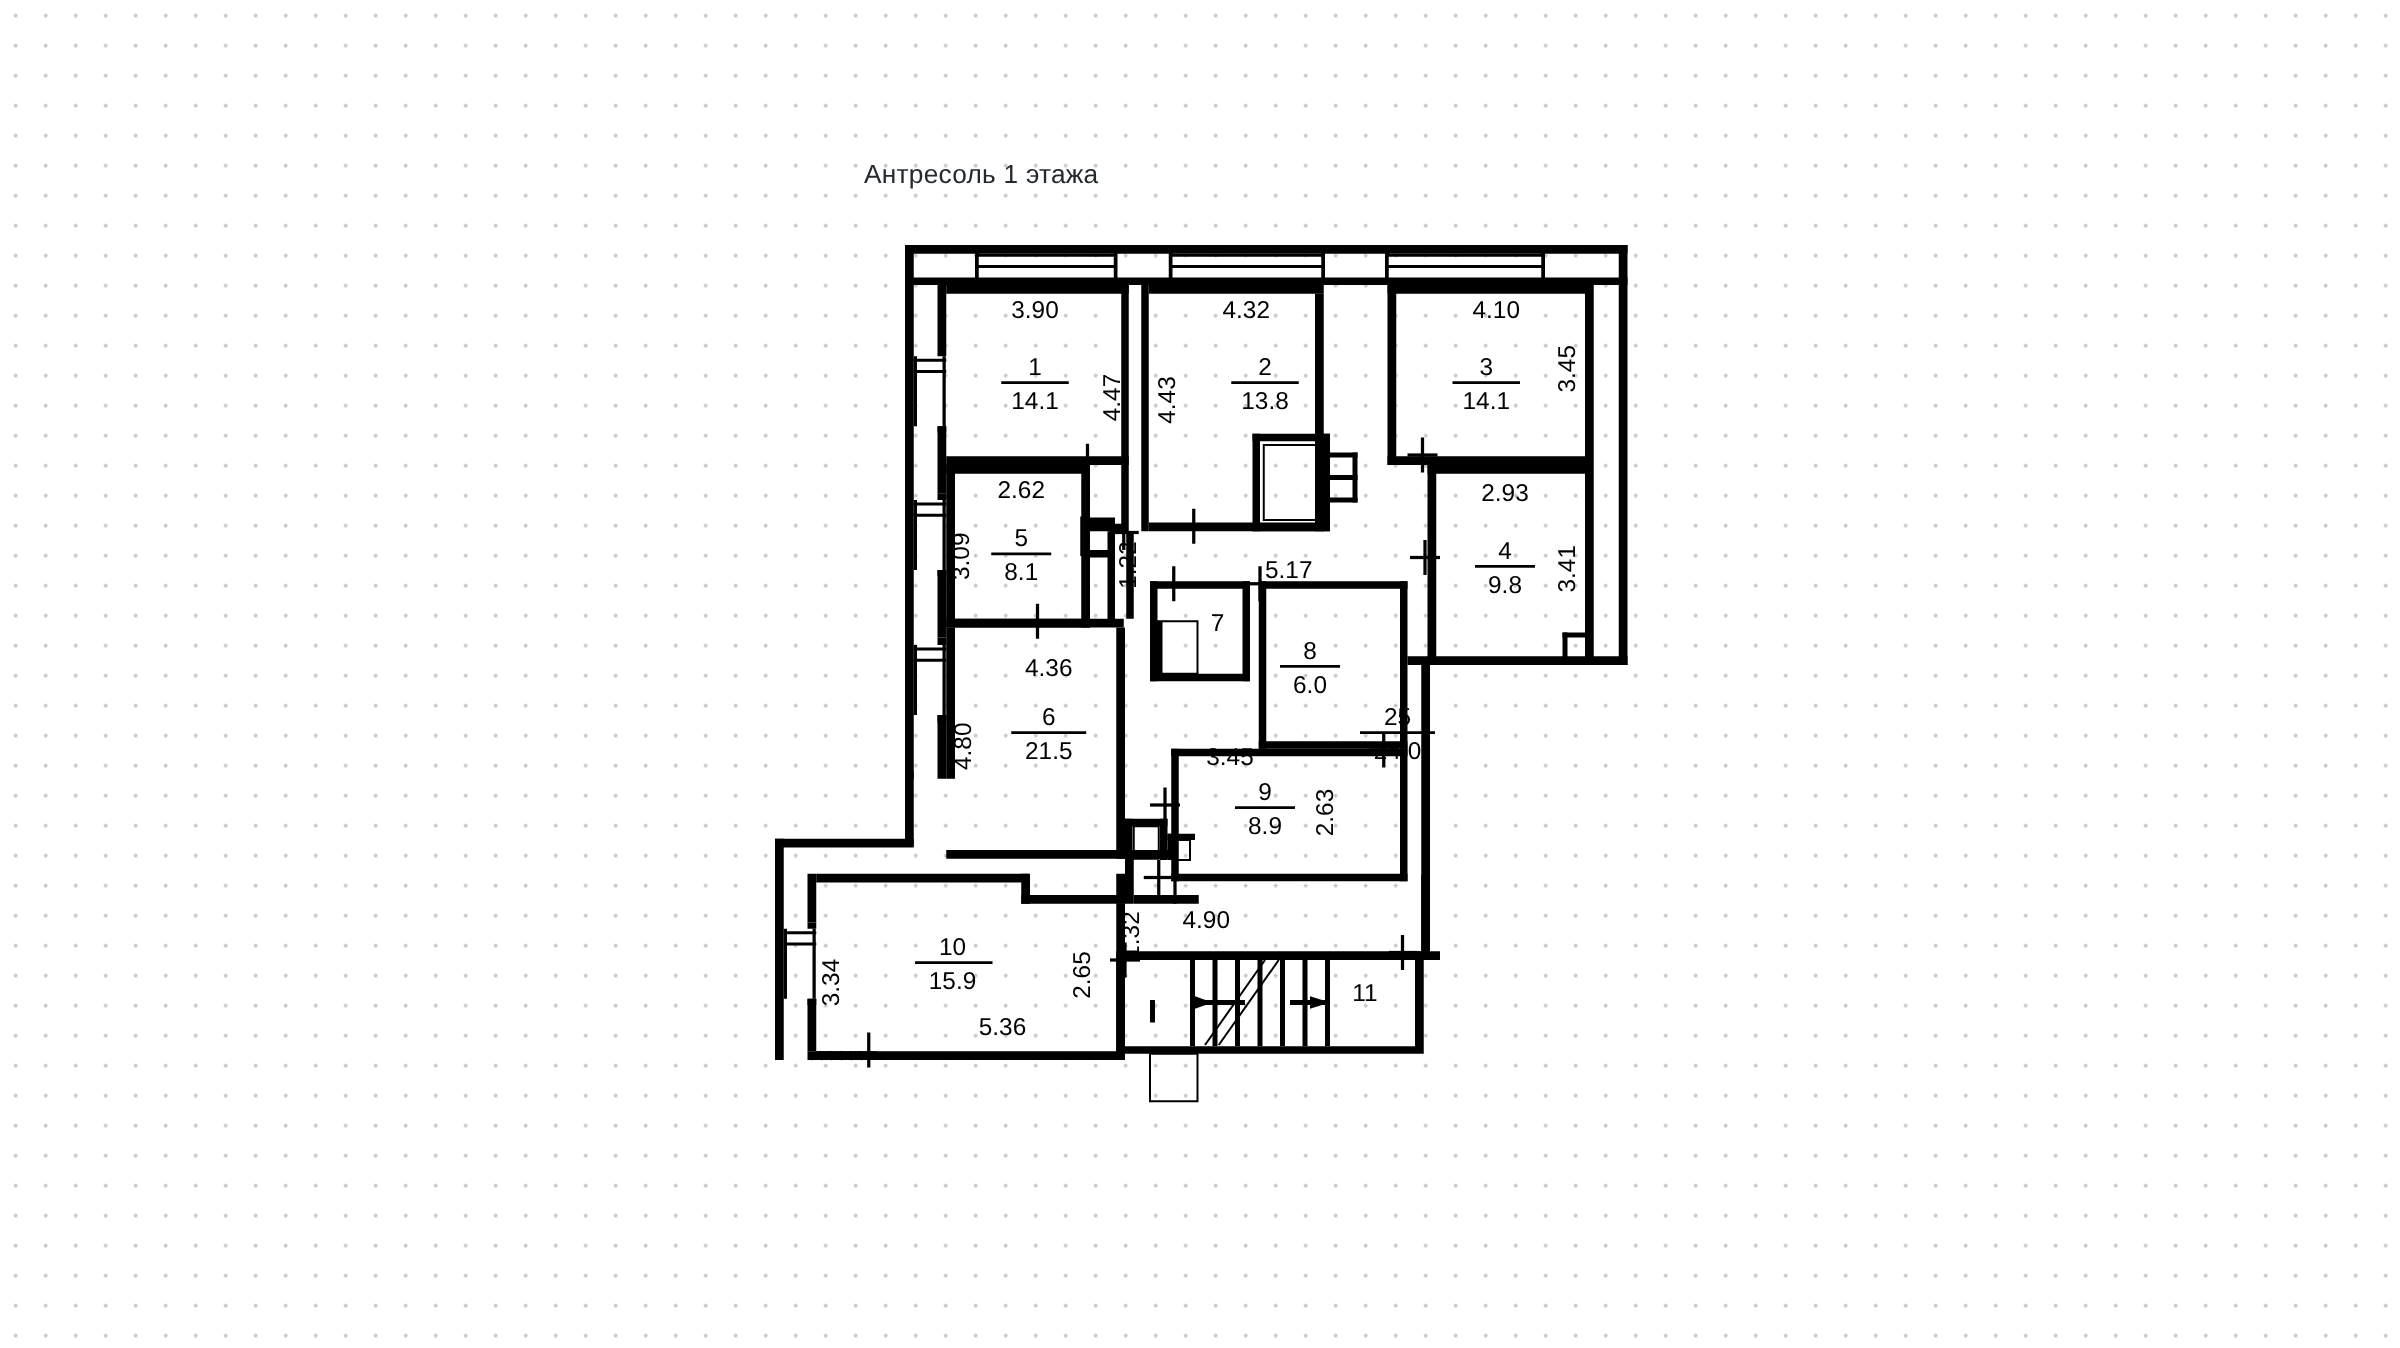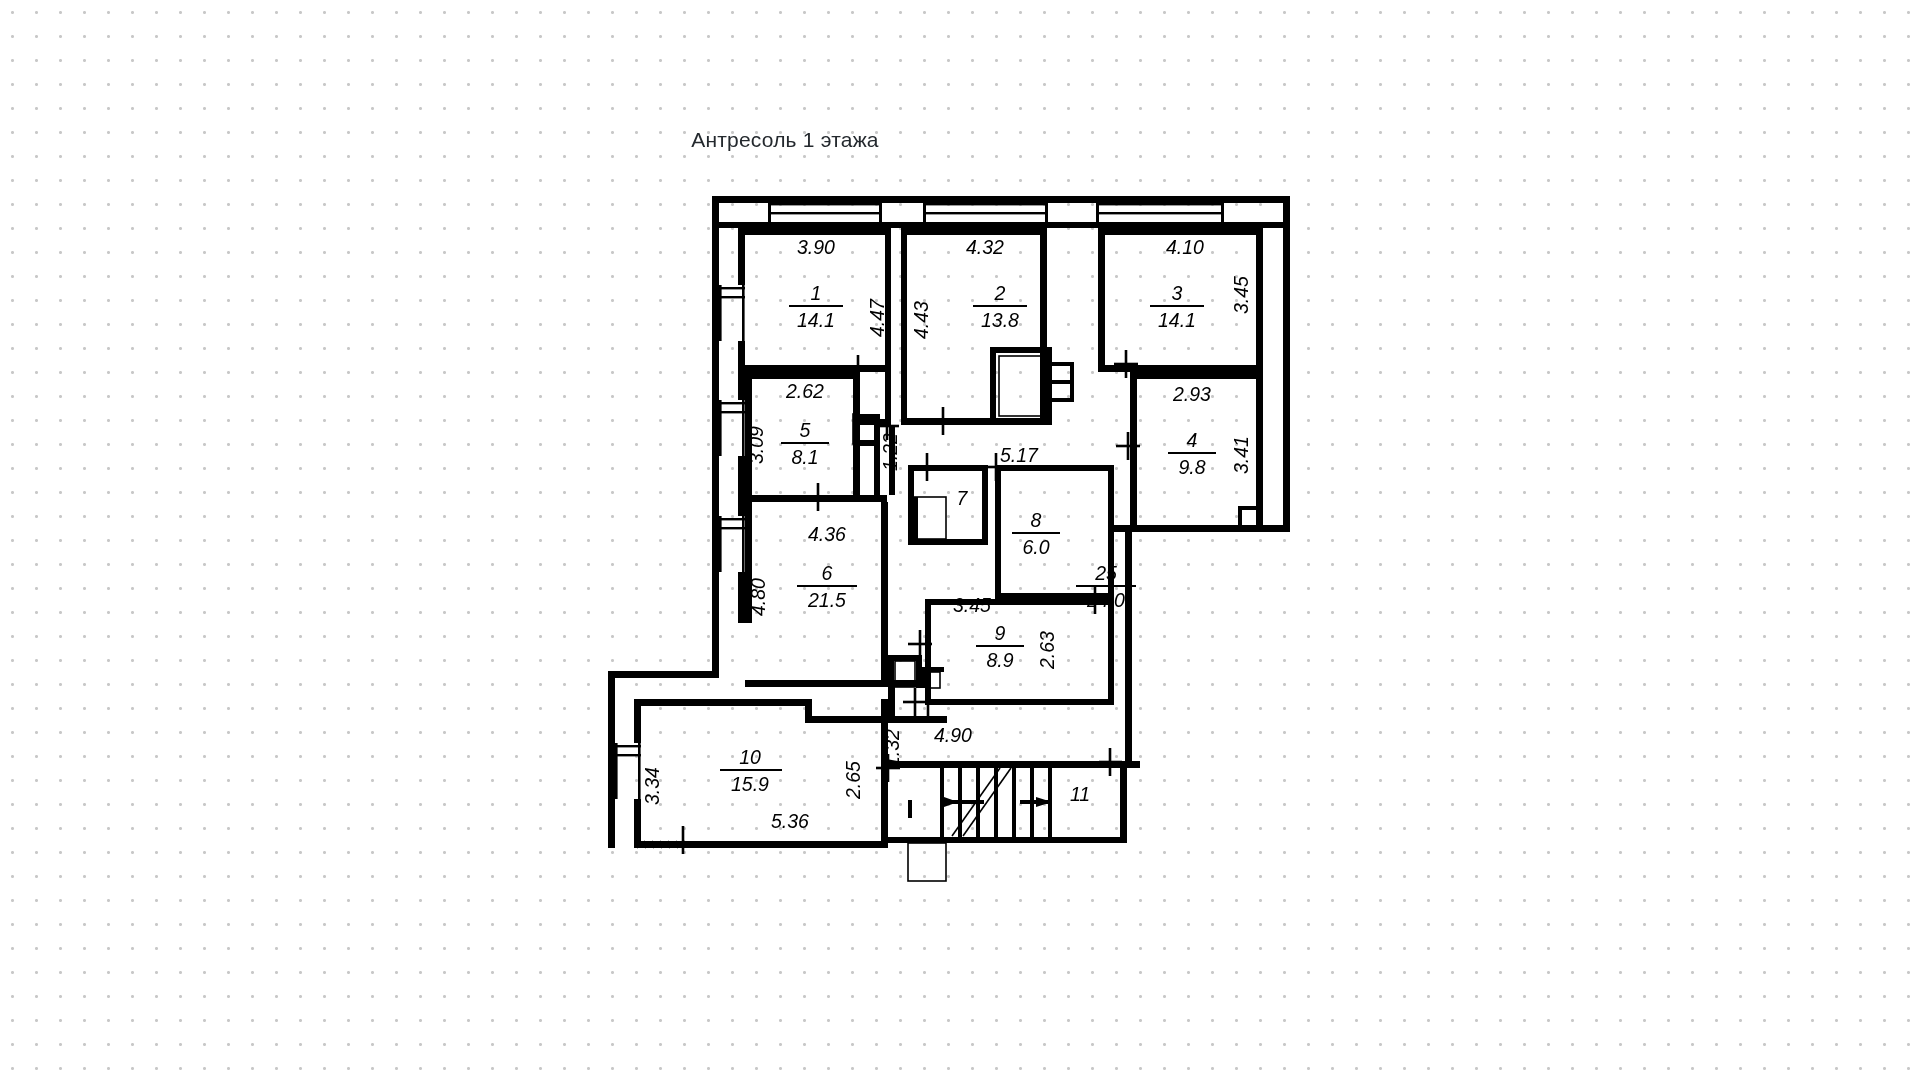--- a/index.html
+++ b/index.html
@@ -34,25 +34,24 @@
     font-size: 21px;
     color: #24292e;
     letter-spacing: 0.2px;
     font-family: "Liberation Sans", sans-serif;
   }
   
   #plan-title { transform: translateX(-175px); }
 
   #drawing-wrap {
     position: absolute;
-    left: 0;
+    left: 12px;
     top: 0;
     width: 1864px;
     height: 1078px;
-    font-style: italic;
   }
 
   svg.plan {
     display: block;
   }
 
   .wall   { fill: #000000; }
   .thin   { fill: none; stroke: #000000; stroke-width: 1.6; }
   .hair   { fill: none; stroke: #000000; stroke-width: 1.3; }
 

